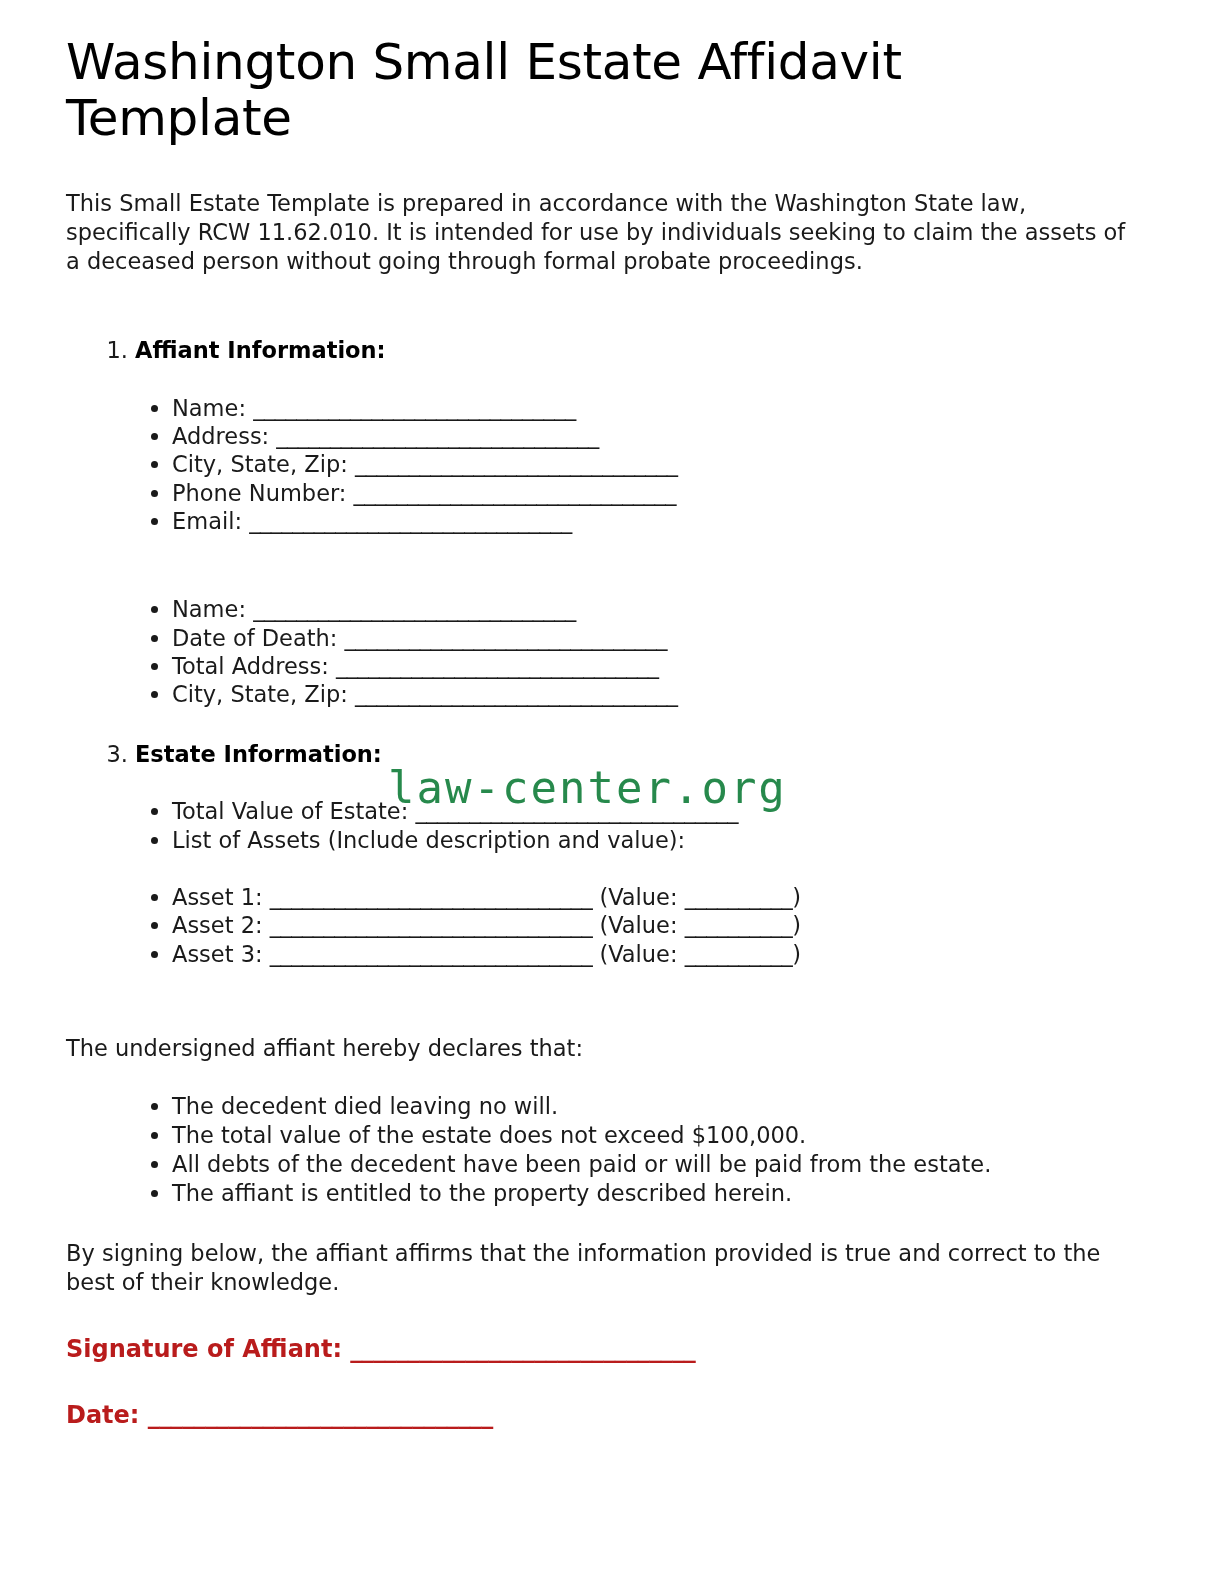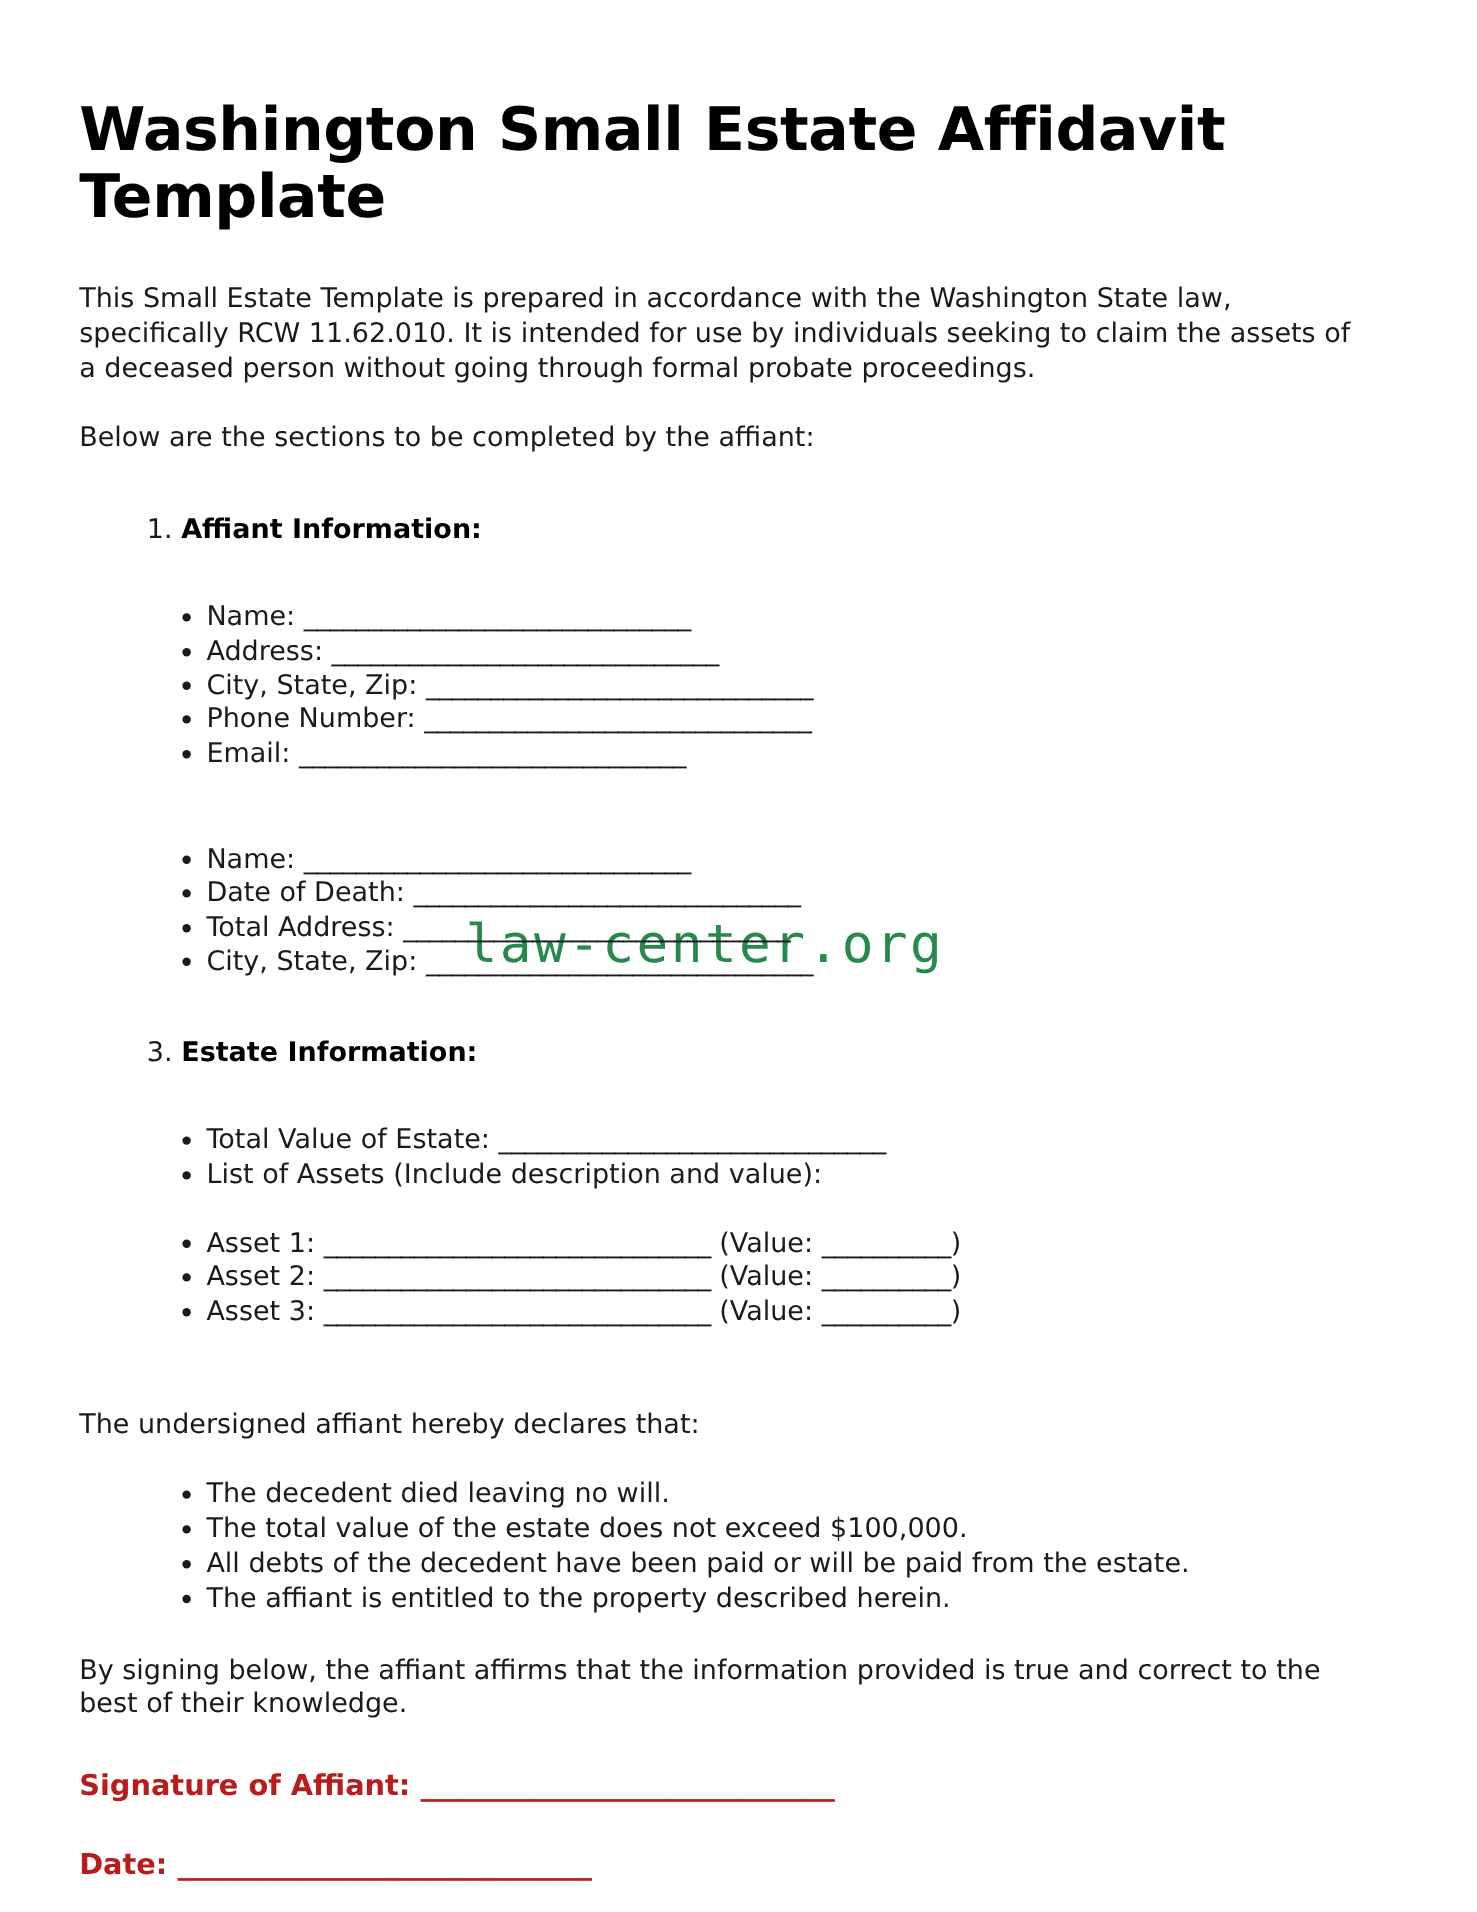--- a/index.html
+++ b/index.html
@@ -21,43 +21,43 @@
     box-sizing: border-box;
   }
   .content {
     position: absolute;
     left: 66px;
     top: 0;
     width: 1080px;
   }
   h1.doc-title {
     font-size: 50px;
-    font-weight: bold;
+    font-weight: normal;
     line-height: 1.12;
     letter-spacing: -0.3px;
     margin: 0;
-    padding-top: 80px;
+    padding-top: 34px;
     color: #000000;
     max-width: 960px;
   }
   p.para {
     font-size: 22.5px;
     line-height: 1.285;
     margin: 0;
     color: #1a1a1a;
   }
   .gap-intro { height: 43px; }
   .gap-sm { height: 29px; }
   .gap-md { height: 31px; }
   .gap-lg { height: 35px; }
   .gap-xl { height: 38px; }
 
   ol.sections {
     list-style: decimal;
-    margin: 16px;
+    margin: 0;
     padding-left: 69px;
     font-size: 22.5px;
   }
   ol.sections > li {
     font-size: 22.5px;
     line-height: 1.28;
   }
   ol.sections > li .sec-head {
     font-weight: bold;
     color: #000000;
@@ -122,21 +122,20 @@
   <div class="content">
 
     <h1 class="doc-title">Washington Small Estate Affidavit Template</h1>
 
     <div class="gap-intro"></div>
 
     <p class="para">This Small Estate Template is prepared in accordance with the Washington State law, specifically RCW 11.62.010. It is intended for use by individuals seeking to claim the assets of a deceased person without going through formal probate proceedings.</p>
 
     <div class="gap-sm"></div>
 
-    <p class="para">Below are the sections to be completed by the affiant:</p>
 
     <div class="gap-md"></div>
 
     <ol class="sections">
       <li>
         <span class="sec-head">Affiant Information:</span>
       </li>
     </ol>
 
     <div class="gap-sm"></div>

